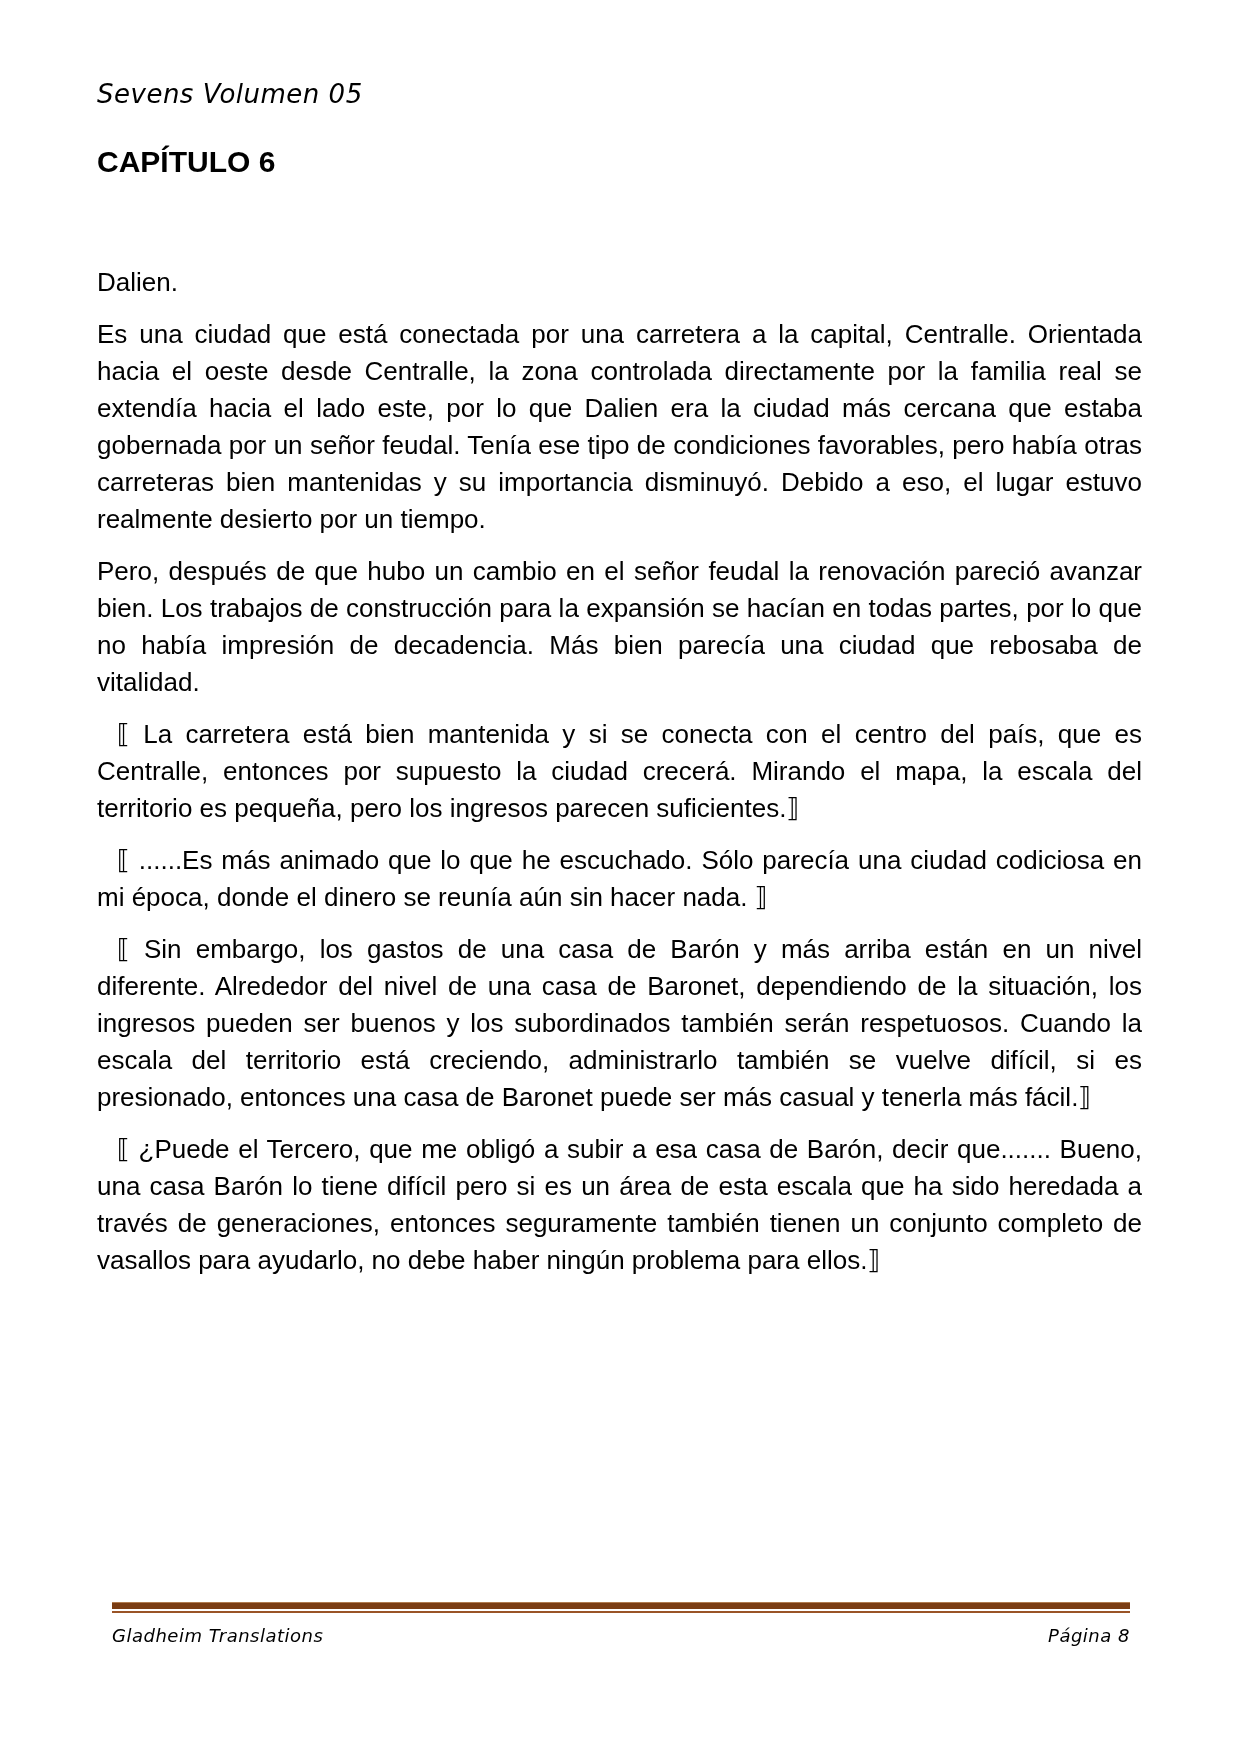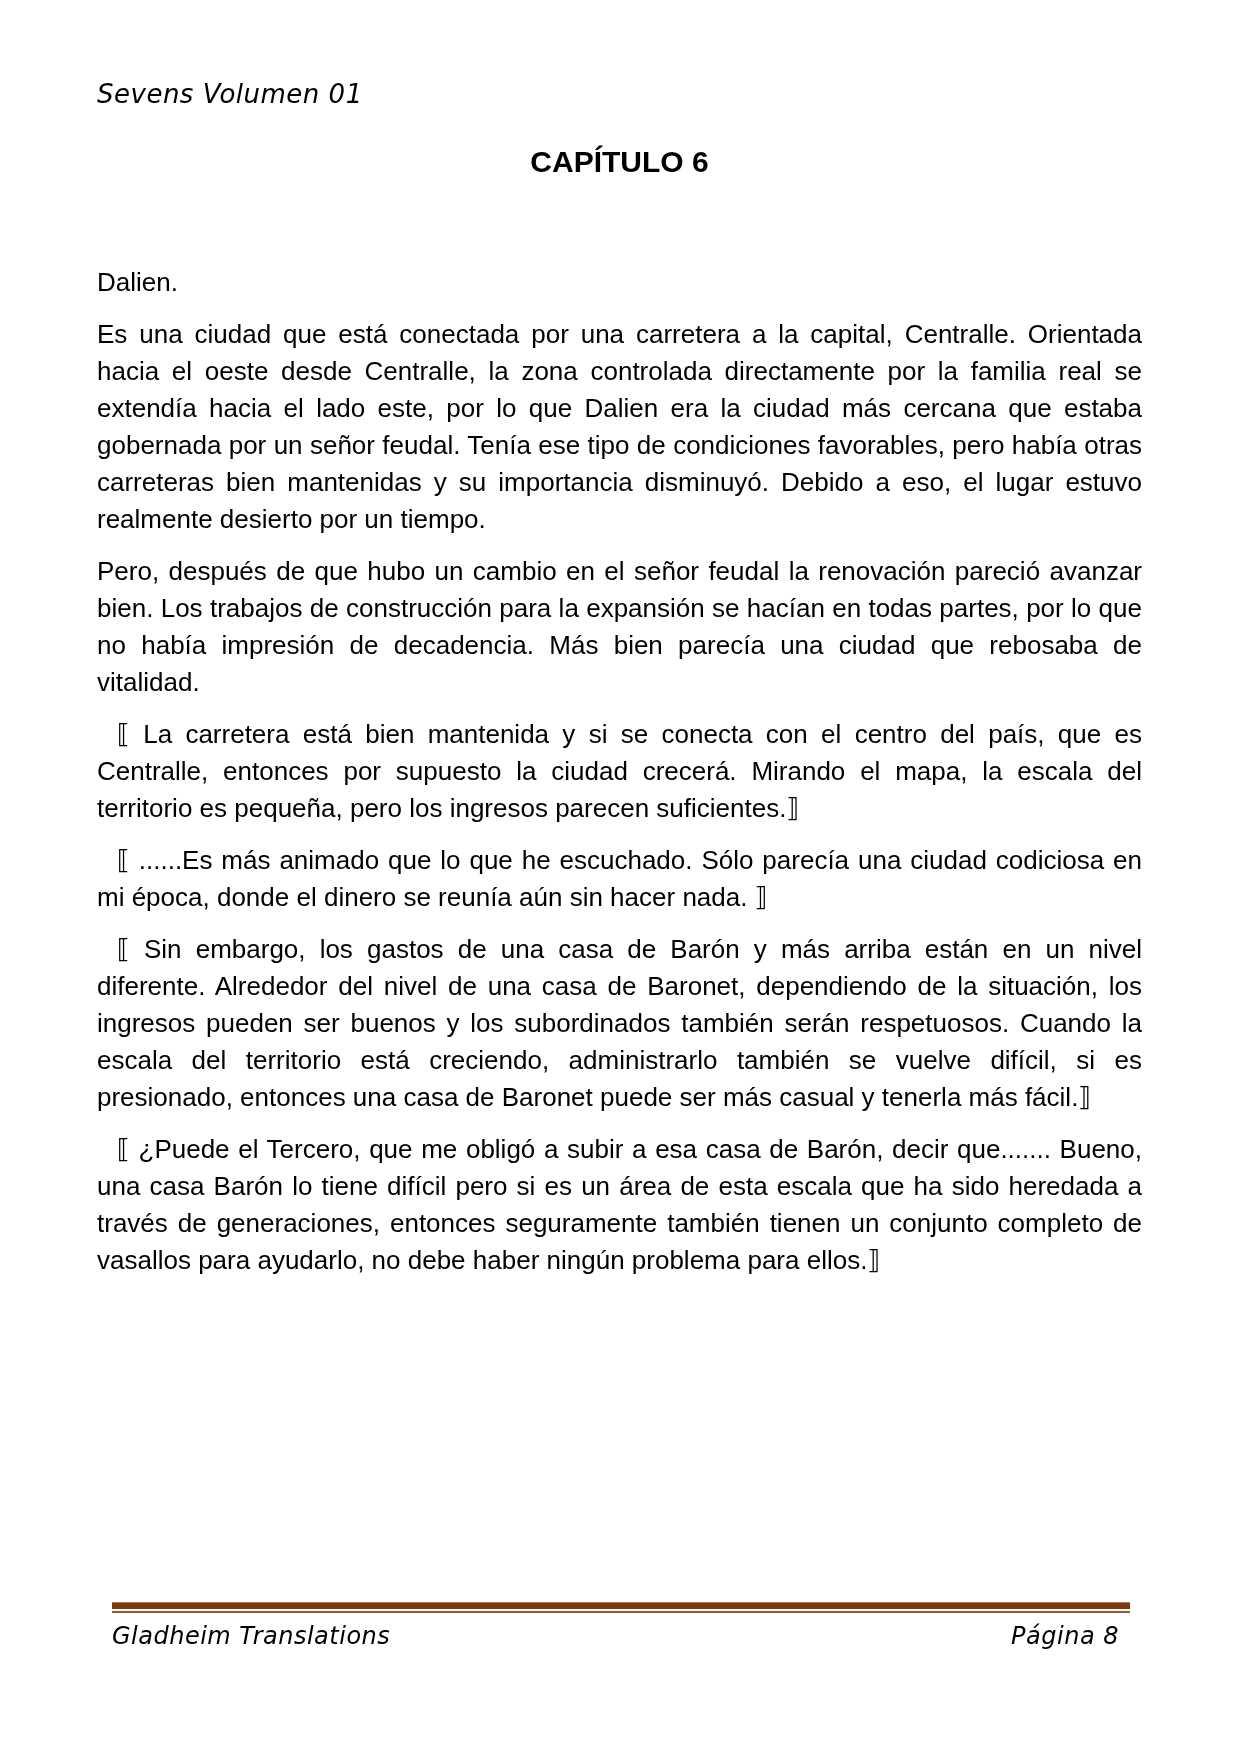--- a/index.html
+++ b/index.html
@@ -23,21 +23,20 @@
     font-style: italic;
     letter-spacing: 0.5px;
   }
   .page-header {
     padding-top: 78px;
     font-size: 26px;
     line-height: 32px;
   }
   .title-block {
     margin-top: 26px;
-    text-align: center;
   }
   .chapter-title, .chapter-subtitle {
     font-size: 30px;
     font-weight: bold;
     line-height: 52px;
     margin: 0;
   }
   .body-text {
     margin-top: 76px;
   }
@@ -63,35 +62,35 @@
     border-top: 1px solid #b07b4e;
   }
   .footer-rule .rule-thin {
     height: 2px;
     background: #9a5426;
     margin-top: 2px;
   }
   .page-footer {
     position: absolute;
     left: 112px;
-    right: 122px;
+    right: 111px;
     top: 1620px;
     display: flex;
     justify-content: space-between;
     align-items: flex-start;
-    font-size: 24px;
+    font-size: 18px;
     line-height: 32px;
   }
 </style>
 </head>
 <body>
 
 <div class="content">
 
-  <div class="page-header script">Sevens Volumen 01</div>
+  <div class="page-header script">Sevens Volumen 05</div>
 
   <div class="title-block">
     <h1 class="chapter-title">CAPÍTULO 6</h1>
   </div>
 
   <div class="body-text">
     <p>Dalien.</p>
     <p>Es una ciudad que está conectada por una carretera a la capital, Centralle. Orientada hacia el oeste desde Centralle, la zona controlada directamente por la familia real se extendía hacia el lado este, por lo que Dalien era la ciudad más cercana que estaba gobernada por un señor feudal. Tenía ese tipo de condiciones favorables, pero había otras carreteras bien mantenidas y su importancia disminuyó. Debido a eso, el lugar estuvo realmente desierto por un tiempo.</p>
     <p>Pero, después de que hubo un cambio en el señor feudal la renovación pareció avanzar bien. Los trabajos de construcción para la expansión se hacían en todas partes, por lo que no había impresión de decadencia. Más bien parecía una ciudad que rebosaba de vitalidad.</p>
     <p class="quote">⟦ La carretera está bien mantenida y si se conecta con el centro del país, que es Centralle, entonces por supuesto la ciudad crecerá. Mirando el mapa, la escala del territorio es pequeña, pero los ingresos parecen suficientes.⟧</p>

